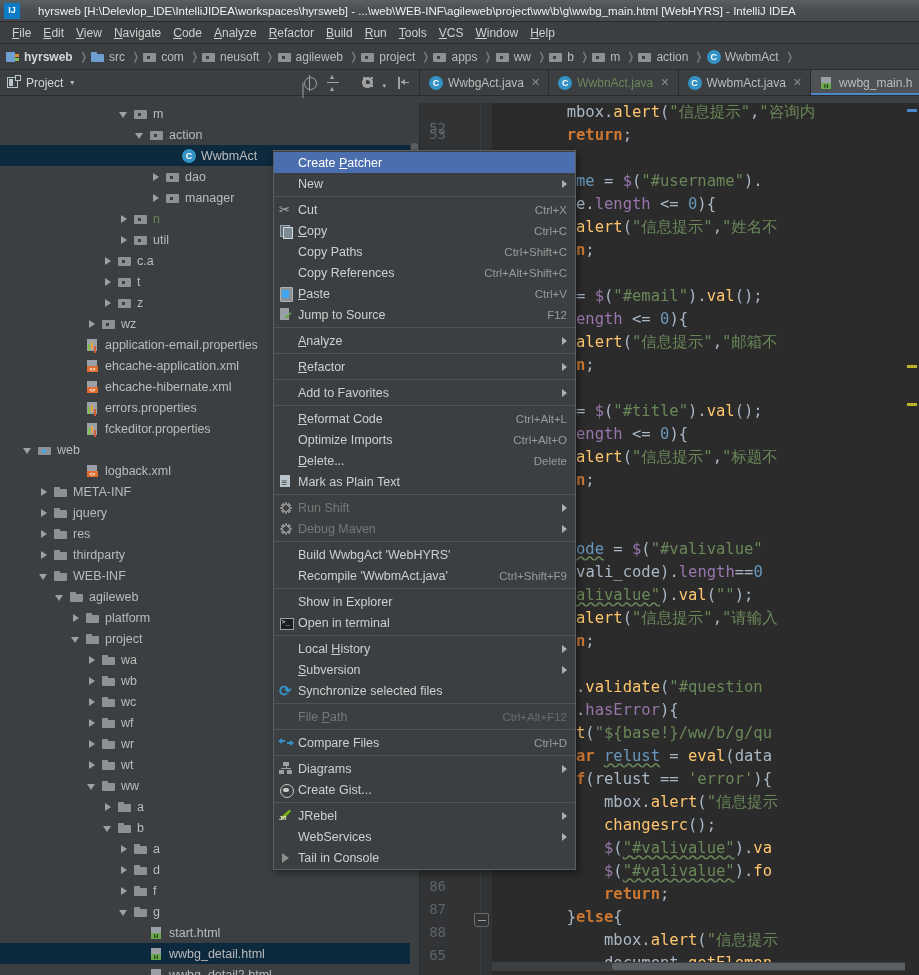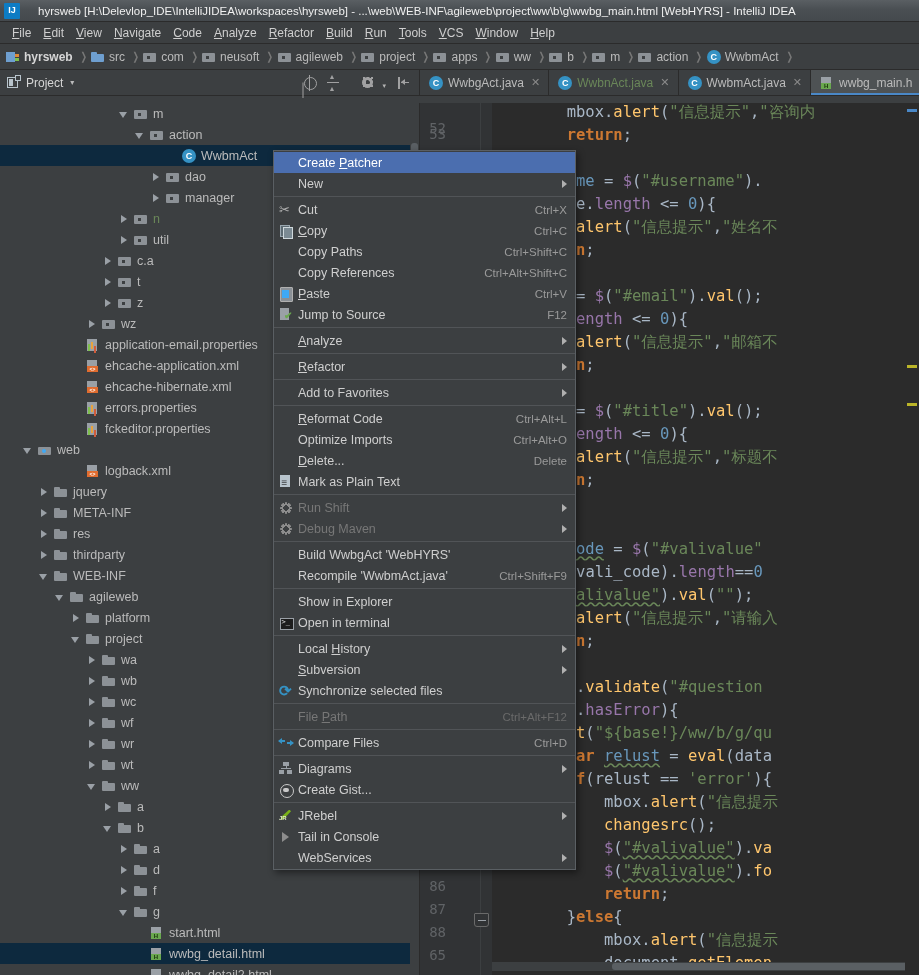--- a/index.html
+++ b/index.html
@@ -557,27 +557,27 @@
           <div class="trow">
             <span style="display:inline-block;width:70px;flex:0 0 70px;"></span>
             <span class="twist"></span>
             <span class="ic ic-xml" style="margin-left:4px;"></span>
             <span class="tlabel">logback.xml</span>
           </div>
           <div class="trow">
             <span style="display:inline-block;width:38px;flex:0 0 38px;"></span>
             <span class="twist closed"></span>
             <span class="ic ic-folder" style="margin-left:4px;"></span>
+            <span class="tlabel">META-INF</span>
+          </div>
+          <div class="trow">
+            <span style="display:inline-block;width:38px;flex:0 0 38px;"></span>
+            <span class="twist closed"></span>
+            <span class="ic ic-folder" style="margin-left:4px;"></span>
             <span class="tlabel">jquery</span>
-          </div>
-          <div class="trow">
-            <span style="display:inline-block;width:38px;flex:0 0 38px;"></span>
-            <span class="twist closed"></span>
-            <span class="ic ic-folder" style="margin-left:4px;"></span>
-            <span class="tlabel">META-INF</span>
           </div>
           <div class="trow">
             <span style="display:inline-block;width:38px;flex:0 0 38px;"></span>
             <span class="twist closed"></span>
             <span class="ic ic-folder" style="margin-left:4px;"></span>
             <span class="tlabel">res</span>
           </div>
           <div class="trow">
             <span style="display:inline-block;width:38px;flex:0 0 38px;"></span>
             <span class="twist closed"></span>
@@ -890,23 +890,23 @@
         <span class="cm-ico g-gist"></span>
         <span class="cm-label">Create Gist...</span>
       </div>
       <div class="cm-sep"></div>
       <div class="cm-item">
         <span class="cm-ico g-jrebel"></span>
         <span class="cm-label">JRebel</span>
         <span class="cm-arrow"></span>
       </div>
       <div class="cm-item">
+        <span class="cm-ico "></span>
+        <span class="cm-label">WebServices</span>
+        <span class="cm-arrow"></span>
+      </div>
+      <div class="cm-item">
         <span class="cm-ico g-tail"></span>
         <span class="cm-label">Tail in Console</span>
       </div>
-      <div class="cm-item">
-        <span class="cm-ico "></span>
-        <span class="cm-label">WebServices</span>
-        <span class="cm-arrow"></span>
-      </div>
     </div>
 
 </div>
 
 </body></html>

